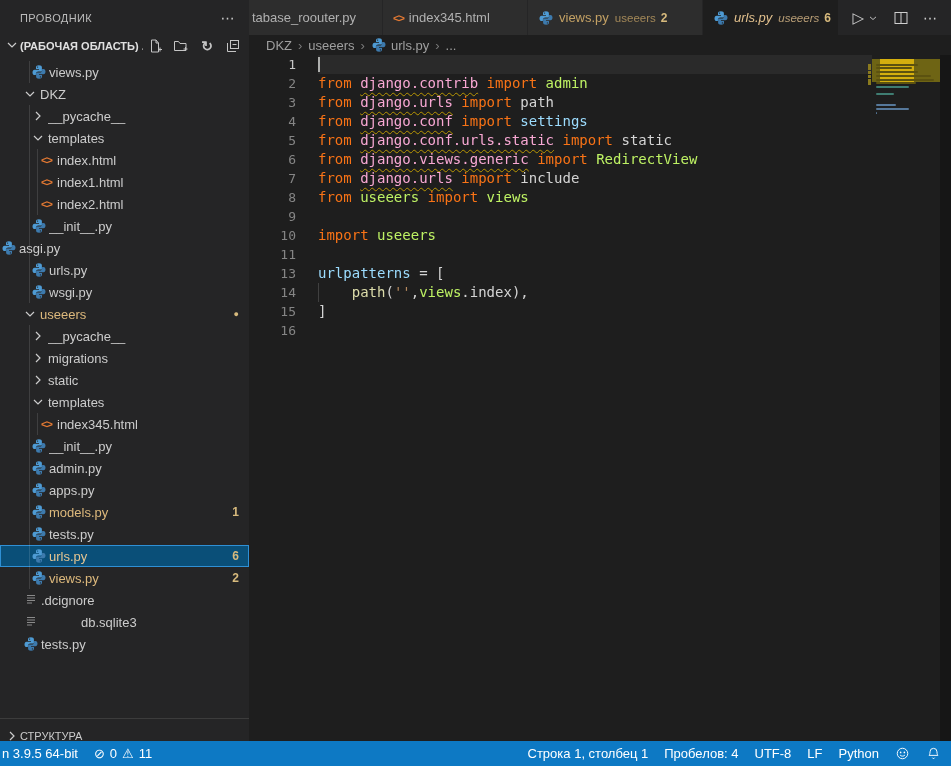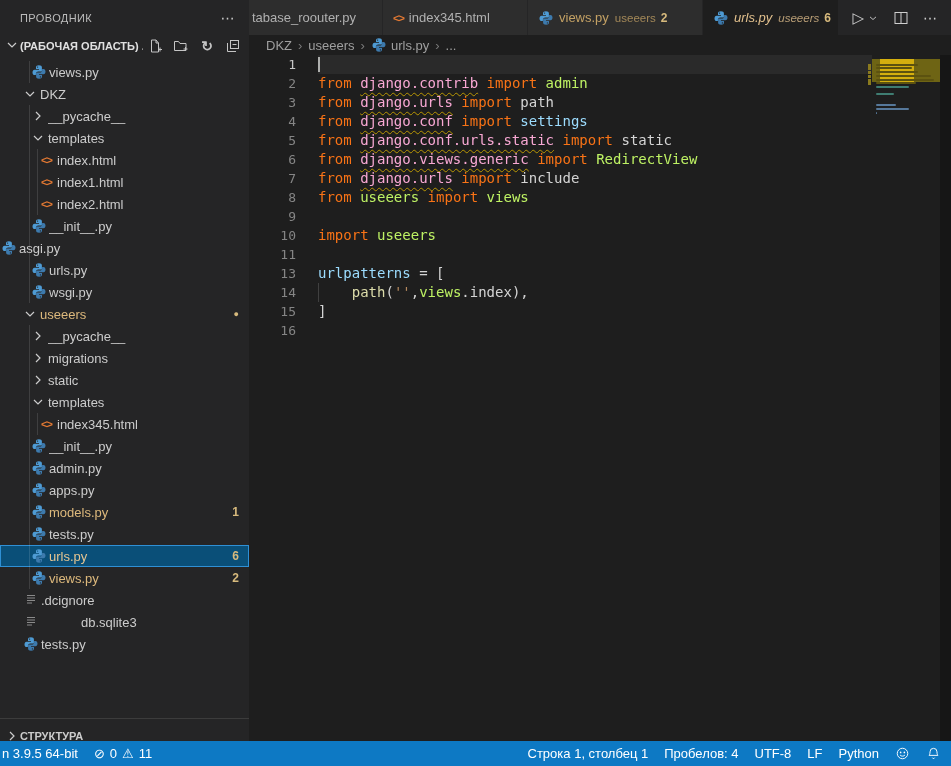--- a/index.html
+++ b/index.html
@@ -21,21 +21,21 @@
   .row .twisty{width:16px;height:16px;display:flex;align-items:center;justify-content:center;flex:none;color:#cccccc}
   .row .ficon{width:17px;height:16px;display:flex;align-items:center;justify-content:center;flex:none;font-size:10px}
   .row .lbl{margin-left:2px;overflow:hidden;text-overflow:ellipsis;flex:1 1 auto}
   .row .badge{flex:none;color:#d7ba7d;font-size:12px;font-weight:600;margin-left:6px}
   .row.mod .lbl{color:#ddb97c}
   .row.sel{background:#0a4f78;outline:1px solid #2f90d5;outline-offset:-1px}
   .row.sel .lbl{color:#e6c591}
   .guide{position:absolute;top:0;bottom:0;width:1px;background:rgba(255,255,255,.12)}
   .html-glyph{color:#e37933;font-weight:bold;font-size:11px;letter-spacing:-1px}
   .outline{position:absolute;left:0;right:0;top:718px;height:35px;border-top:1px solid #3c3c3c;
-    display:flex;align-items:center;font-weight:bold;font-size:11px;color:#cccccc;padding-left:4px;cursor:pointer}
+    display:flex;align-items:center;font-weight:normal;font-size:11px;color:#cccccc;padding-left:4px;cursor:pointer}
   .outline .twisty{width:16px;display:flex;align-items:center;justify-content:center}
 
   
   .editor{position:absolute;left:249px;top:0;right:0;height:741px;background:#1e1e1e}
   .tabbar{height:35px;display:flex;background:#252526}
   .tabs{display:flex;flex:1 1 auto;overflow:hidden}
   .tab{display:flex;align-items:center;gap:5px;padding:0 10px;background:#2d2d2d;border-right:1px solid #252526;
     color:#b0b0b0;cursor:pointer;flex:none}
   .tab.cut{padding-left:3px}
   .tab.mod{color:#c3a164}

